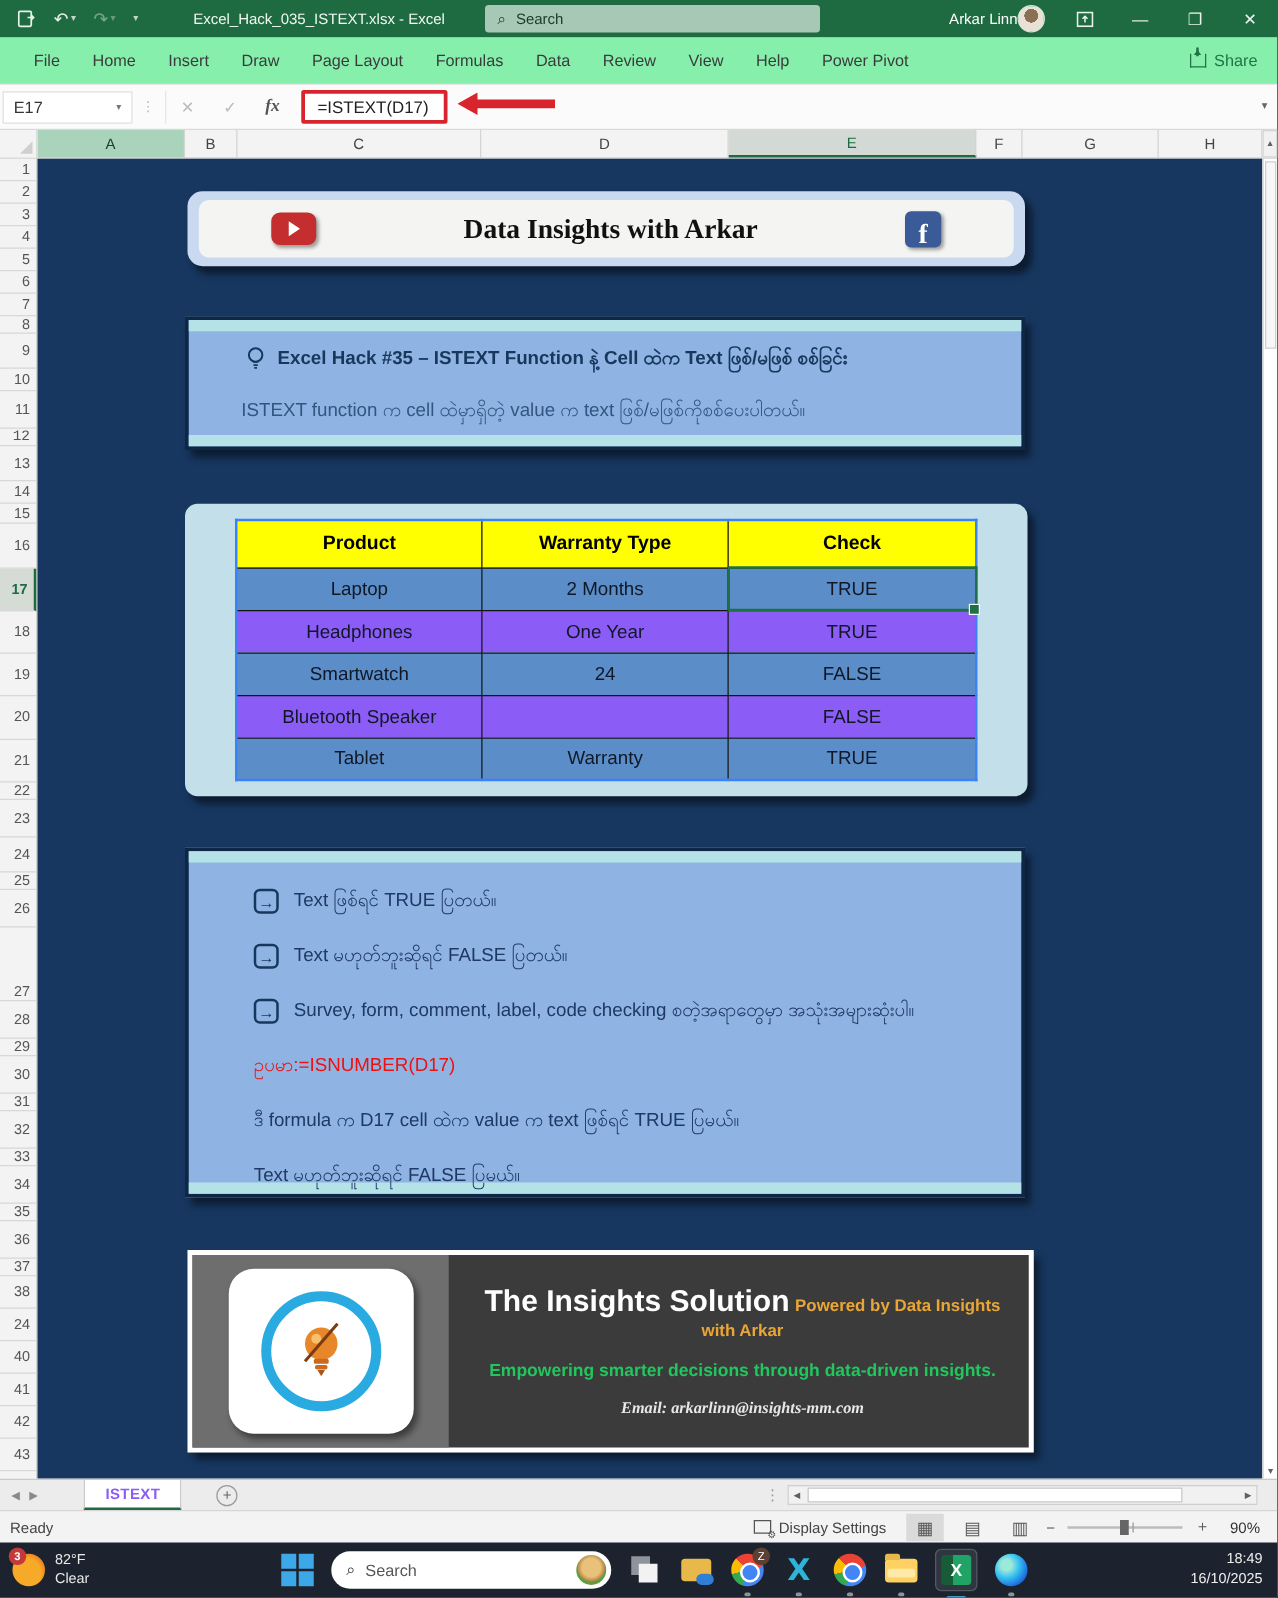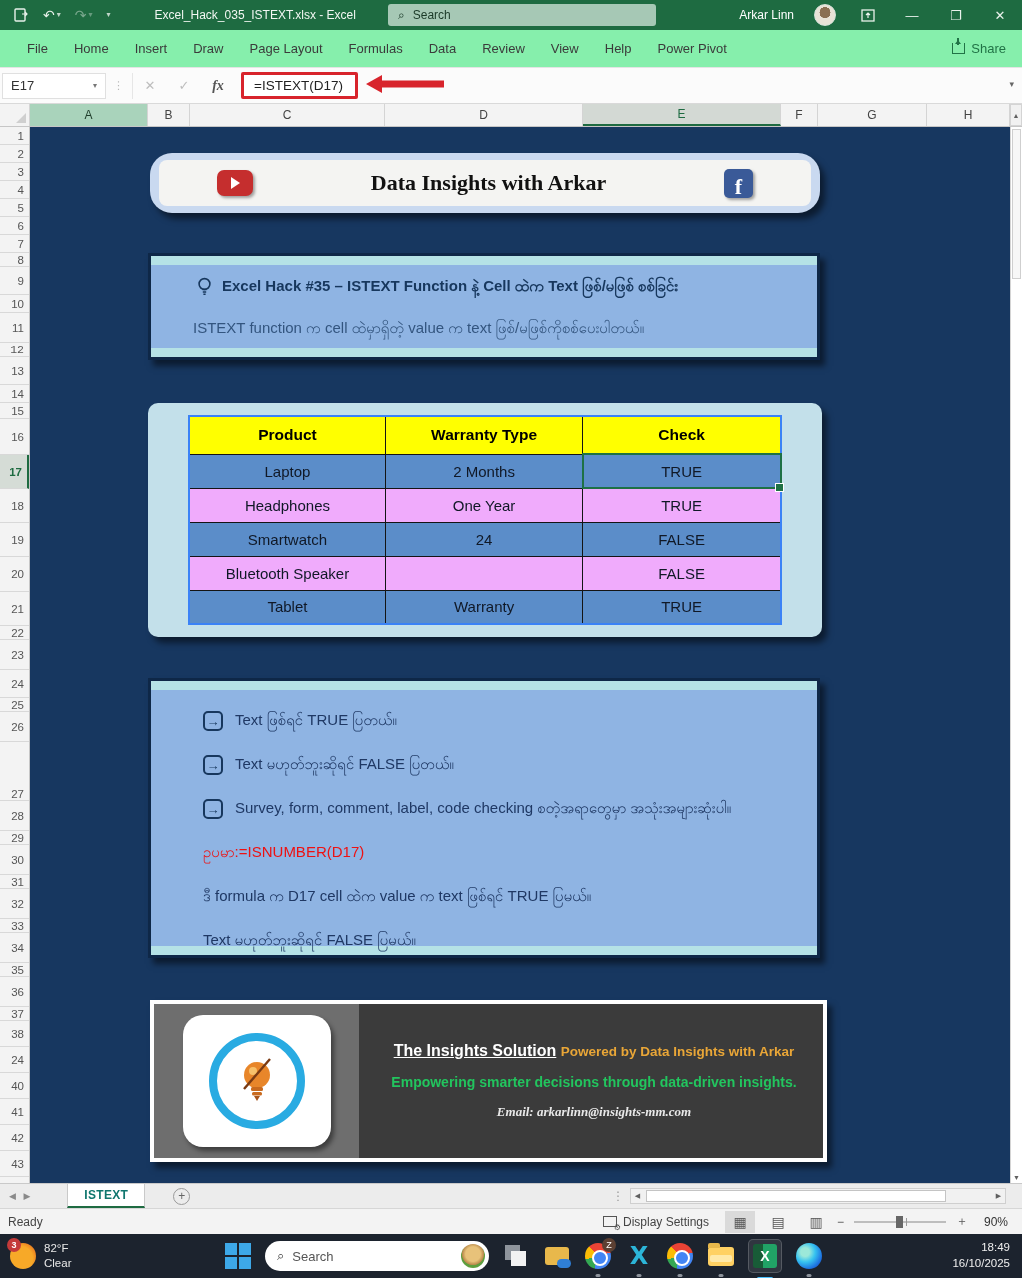--- a/index.html
+++ b/index.html
@@ -11,21 +11,21 @@
   .titlebar { height:30px; background:#1E6B41; display:flex; align-items:center; color:#fff; font-size:12px; flex:none; }
   .tb-icons { display:flex; align-items:center; gap:14px; padding:0 14px; }
   .tb-ic { color:#E8F1EA; font-size:14px; line-height:1; display:flex; align-items:center; gap:2px;}
   .tb-ic .caret{ font-size:8px; opacity:.8;}
   .tb-ic.dim { opacity:.45; }
   .tb-file { margin-left:30px; white-space:nowrap; color:#F2F7F3; }
   .tb-search { position:absolute; left:388px; top:4px; width:268px; height:22px; background:#A6C8B5;
                border-radius:3px; display:flex; align-items:center; gap:8px; padding:0 10px; color:#1B3A28; }
   .tb-search .mag { font-size:12px; }
   .tb-right { margin-left:auto; display:flex; align-items:center; gap:0; height:100%; }
-  .tb-user { display:flex; align-items:center; gap:20px; padding:0 10px; }
+  .tb-user { display:flex; align-items:center; gap:0; padding:0 10px; }
   .avatar { width:22px; height:22px; border-radius:50%; background:radial-gradient(circle at 50% 38%, #8a6f52 0 34%, #e8e2d6 35% 100%); border:1px solid #d8e4da; }
   .tb-btn { width:44px; height:30px; display:flex; align-items:center; justify-content:center; color:#EAF2EC; font-size:13px; }
 
   
   .ribbon { height:38px; background:#86efac; display:flex; align-items:center; border-bottom:1px solid #E4E4E4; flex:none; }
   .ribbon-tabs { display:flex; align-items:center; padding-left:14px; }
   .rtab { padding:9px 13px; font-size:13px; color:#3b3b3b; white-space:nowrap; }
   .share { margin-left:auto; margin-right:16px; display:flex; align-items:center; gap:6px; font-size:13px; color:#217346; }
   .share-ic { width:13px; height:11px; border:1.5px solid #217346; border-top:none; position:relative; }
   .share-ic:before { content:""; position:absolute; left:4px; top:-5px; width:2px; height:7px; background:#217346; }
@@ -57,68 +57,68 @@
   .rowhdrs { width:30px; background:#F3F3F3; border-right:1px solid #C6C6C6; font-size:11.5px; color:#555; flex:none;}
   .rowcell { border-bottom:1px solid #D8D8D8; display:flex; align-items:center; justify-content:flex-end; padding-right:5px; }
   .rowcell.sel { background:#D5DCD6; color:#1E6B41; border-right:2px solid #1E6B41; font-weight:bold;}
   .canvas { width:980px; background:#173760; position:relative; overflow:hidden; flex:none;}
   .vscroll { width:12px; background:#FFFFFF; border-left:1px solid #D4D4D4; position:relative; flex:none;}
   .vthumb { position:absolute; left:1px; top:2px; width:9px; height:150px; background:#F7F7F7; border:1px solid #CFCFCF;}
   .varrow-dn { position:absolute; bottom:2px; left:0; width:11px; text-align:center; font-size:7px; color:#606060;}
 
   
   .panel-shadow { box-shadow:5px 6px 6px rgba(0,0,0,.5); }
-  .banner { position:absolute; left:120px; top:26px; width:670px; height:60px; background:#C9D9F0; border-radius:22px; padding:7px 9px; }
+  .banner { position:absolute; left:120px; top:26px; width:670px; height:60px; background:#C9D9F0; border-radius:12px; padding:7px 9px; }
   .banner-in { background:#F4F4F2; height:100%; border-radius:8px; display:flex; align-items:center; padding:0 58px; }
   .banner-title { flex:1; text-align:center; font-family:"Liberation Serif", serif; font-weight:bold; font-size:22px; color:#111; }
   .yt { width:36px; height:26px; background:#C52E2E; border-radius:7px; position:relative; box-shadow:2px 2px 3px rgba(0,0,0,.35);}
   .yt:after { content:""; position:absolute; left:14px; top:7px; border:6px solid transparent; border-left:9px solid #fff; }
   .fb { width:29px; height:29px; background:#3A5A98; border-radius:5px; color:#fff; font-family:"Liberation Serif", serif;
         font-weight:bold; font-size:22px; display:flex; align-items:flex-end; justify-content:center; line-height:.95; box-shadow:2px 2px 3px rgba(0,0,0,.35);}
 
   .bluebox { position:absolute; background:#8FB4E3; border:3px solid #0E2747; }
   .bluebox .strip { position:absolute; left:0; right:0; height:9px; background:#B5E2E6; }
   .strip.top { top:0; } .strip.bot { bottom:0; }
   .hackbox { left:118px; top:126px; width:672px; height:107px; }
   .hack-title { position:absolute; left:46px; top:20px; font-size:15px; font-weight:bold; color:#17375D; display:flex; gap:10px; align-items:center;}
   .hack-sub { position:absolute; left:42px; top:62px; font-size:15px; color:#33557F; }
   .bulb { width:15px; height:20px; flex:none;}
 
   .tablepanel { position:absolute; left:118px; top:276px; width:674px; height:234px; background:#C3E0EA; border-radius:10px; }
   .xltable { position:absolute; left:40px; top:12px; width:594px; border:2px solid #3b82f6; border-collapse:collapse; }
   .xltable td { border:1px solid #141414; text-align:center; font-size:15px; color:#101826; height:34px; }
   .xltable .hrow td { background:#FFFF00; font-weight:bold; height:38px; font-size:15.5px; color:#000; }
   .xltable .dark td { background:#5B8DC9; }
-  .xltable .light td { background:#f0abfc; }
+  .xltable .light td { background:#8b5cf6; }
   .selcell { position:relative; outline:2.5px solid #1E7145; outline-offset:-1px; }
   .selcell:after { content:""; position:absolute; right:-4px; bottom:-4px; width:7px; height:7px; background:#1E7145; border:1px solid #fff; }
 
   .explainbox { left:118px; top:551px; width:672px; height:280px; }
   .exp-in { position:absolute; left:52px; top:18px; right:20px; }
   .exp-line { height:44px; display:flex; align-items:center; gap:12px; font-size:15px; color:#1F3864; }
   .exp-line.red { color:#EE1111; font-size:15px; }
   .arrow-ic { width:20px; height:20px; border:2px solid #17375D; border-radius:5px; color:#17375D; font-weight:bold;
               display:flex; align-items:center; justify-content:center; font-size:13px; flex:none; background:transparent;}
 
   .footer { position:absolute; left:120px; top:873px; width:677px; height:162px; background:#3B3B3B; border:4px solid #FFFFFF; display:flex; }
   .footer-left { width:205px; background:#6E6E6E; display:flex; align-items:center; justify-content:center; flex:none;}
   .logo { width:148px; height:132px; background:#fff; border-radius:20px; display:flex; align-items:center; justify-content:center; box-shadow:3px 4px 5px rgba(0,0,0,.45);}
   .logo-ring { width:96px; height:96px; border-radius:50%; border:8px solid #29ABE2; display:flex; align-items:center; justify-content:center; }
   .footer-right { flex:1; display:flex; flex-direction:column; justify-content:center; gap:14px; padding:0 18px 0 24px; }
   .f-line1 { text-align:center; }
-  .f-title { color:#FFFFFF; font-weight:bold; font-size:16px;text-decoration:underline; }
+  .f-title { color:#FFFFFF; font-weight:bold; font-size:24px; }
   .f-powered { color:#E9A637; font-weight:bold; font-size:13.5px; }
   .f-tag { text-align:center; color:#22c55e; font-weight:bold; font-size:14px; }
   .f-email { text-align:center; color:#E8E8E8; font-weight:bold; font-style:italic; font-size:13px; font-family:"Liberation Serif", serif;}
 
   
   .tabsbar { height:25px; background:#ECECEC; border-top:1px solid #C9C9C9; display:flex; align-items:center; flex:none; font-size:12px; position:relative;}
   .tab-nav { color:#8a8a8a; font-size:9px; padding:0 9px; }
   .sheettab { background:#FFFFFF; border:1px solid #C9C9C9; border-top:none; border-bottom:2px solid #1E6B41; height:100%;
-              display:flex; align-items:center; padding:0 16px; color:#0f766e; font-weight:bold; letter-spacing:.3px; margin-left:28px;}
+              display:flex; align-items:center; padding:0 16px; color:#8b5cf6; font-weight:bold; letter-spacing:.3px; margin-left:28px;}
   .addsheet { width:17px; height:17px; border:1px solid #9a9a9a; border-radius:50%; color:#666; display:flex; align-items:center; justify-content:center; font-size:12px; margin-left:28px;}
   .tab-dots { position:absolute; left:612px; color:#9a9a9a; }
   .hscroll { position:absolute; left:630px; right:16px; top:4px; height:16px; background:#F1F1F1; border:1px solid #CFCFCF; display:flex; align-items:center;}
   .hs-arrow { width:13px; text-align:center; font-size:7px; color:#606060; }
   .hthumb { height:12px; background:#FFFFFF; border:1px solid #C4C4C4; width:300px; margin-left:2px;}
   .hs-right { position:absolute; right:0; width:13px; text-align:center; font-size:7px; color:#606060;}
 
   
   .statusbar { height:26px; background:#F3F3F3; border-top:1px solid #D6D6D6; display:flex; align-items:center; font-size:12px; color:#444; flex:none; padding-left:8px; position:relative;}
   .disp { position:absolute; left:603px; display:flex; align-items:center; gap:6px; }

